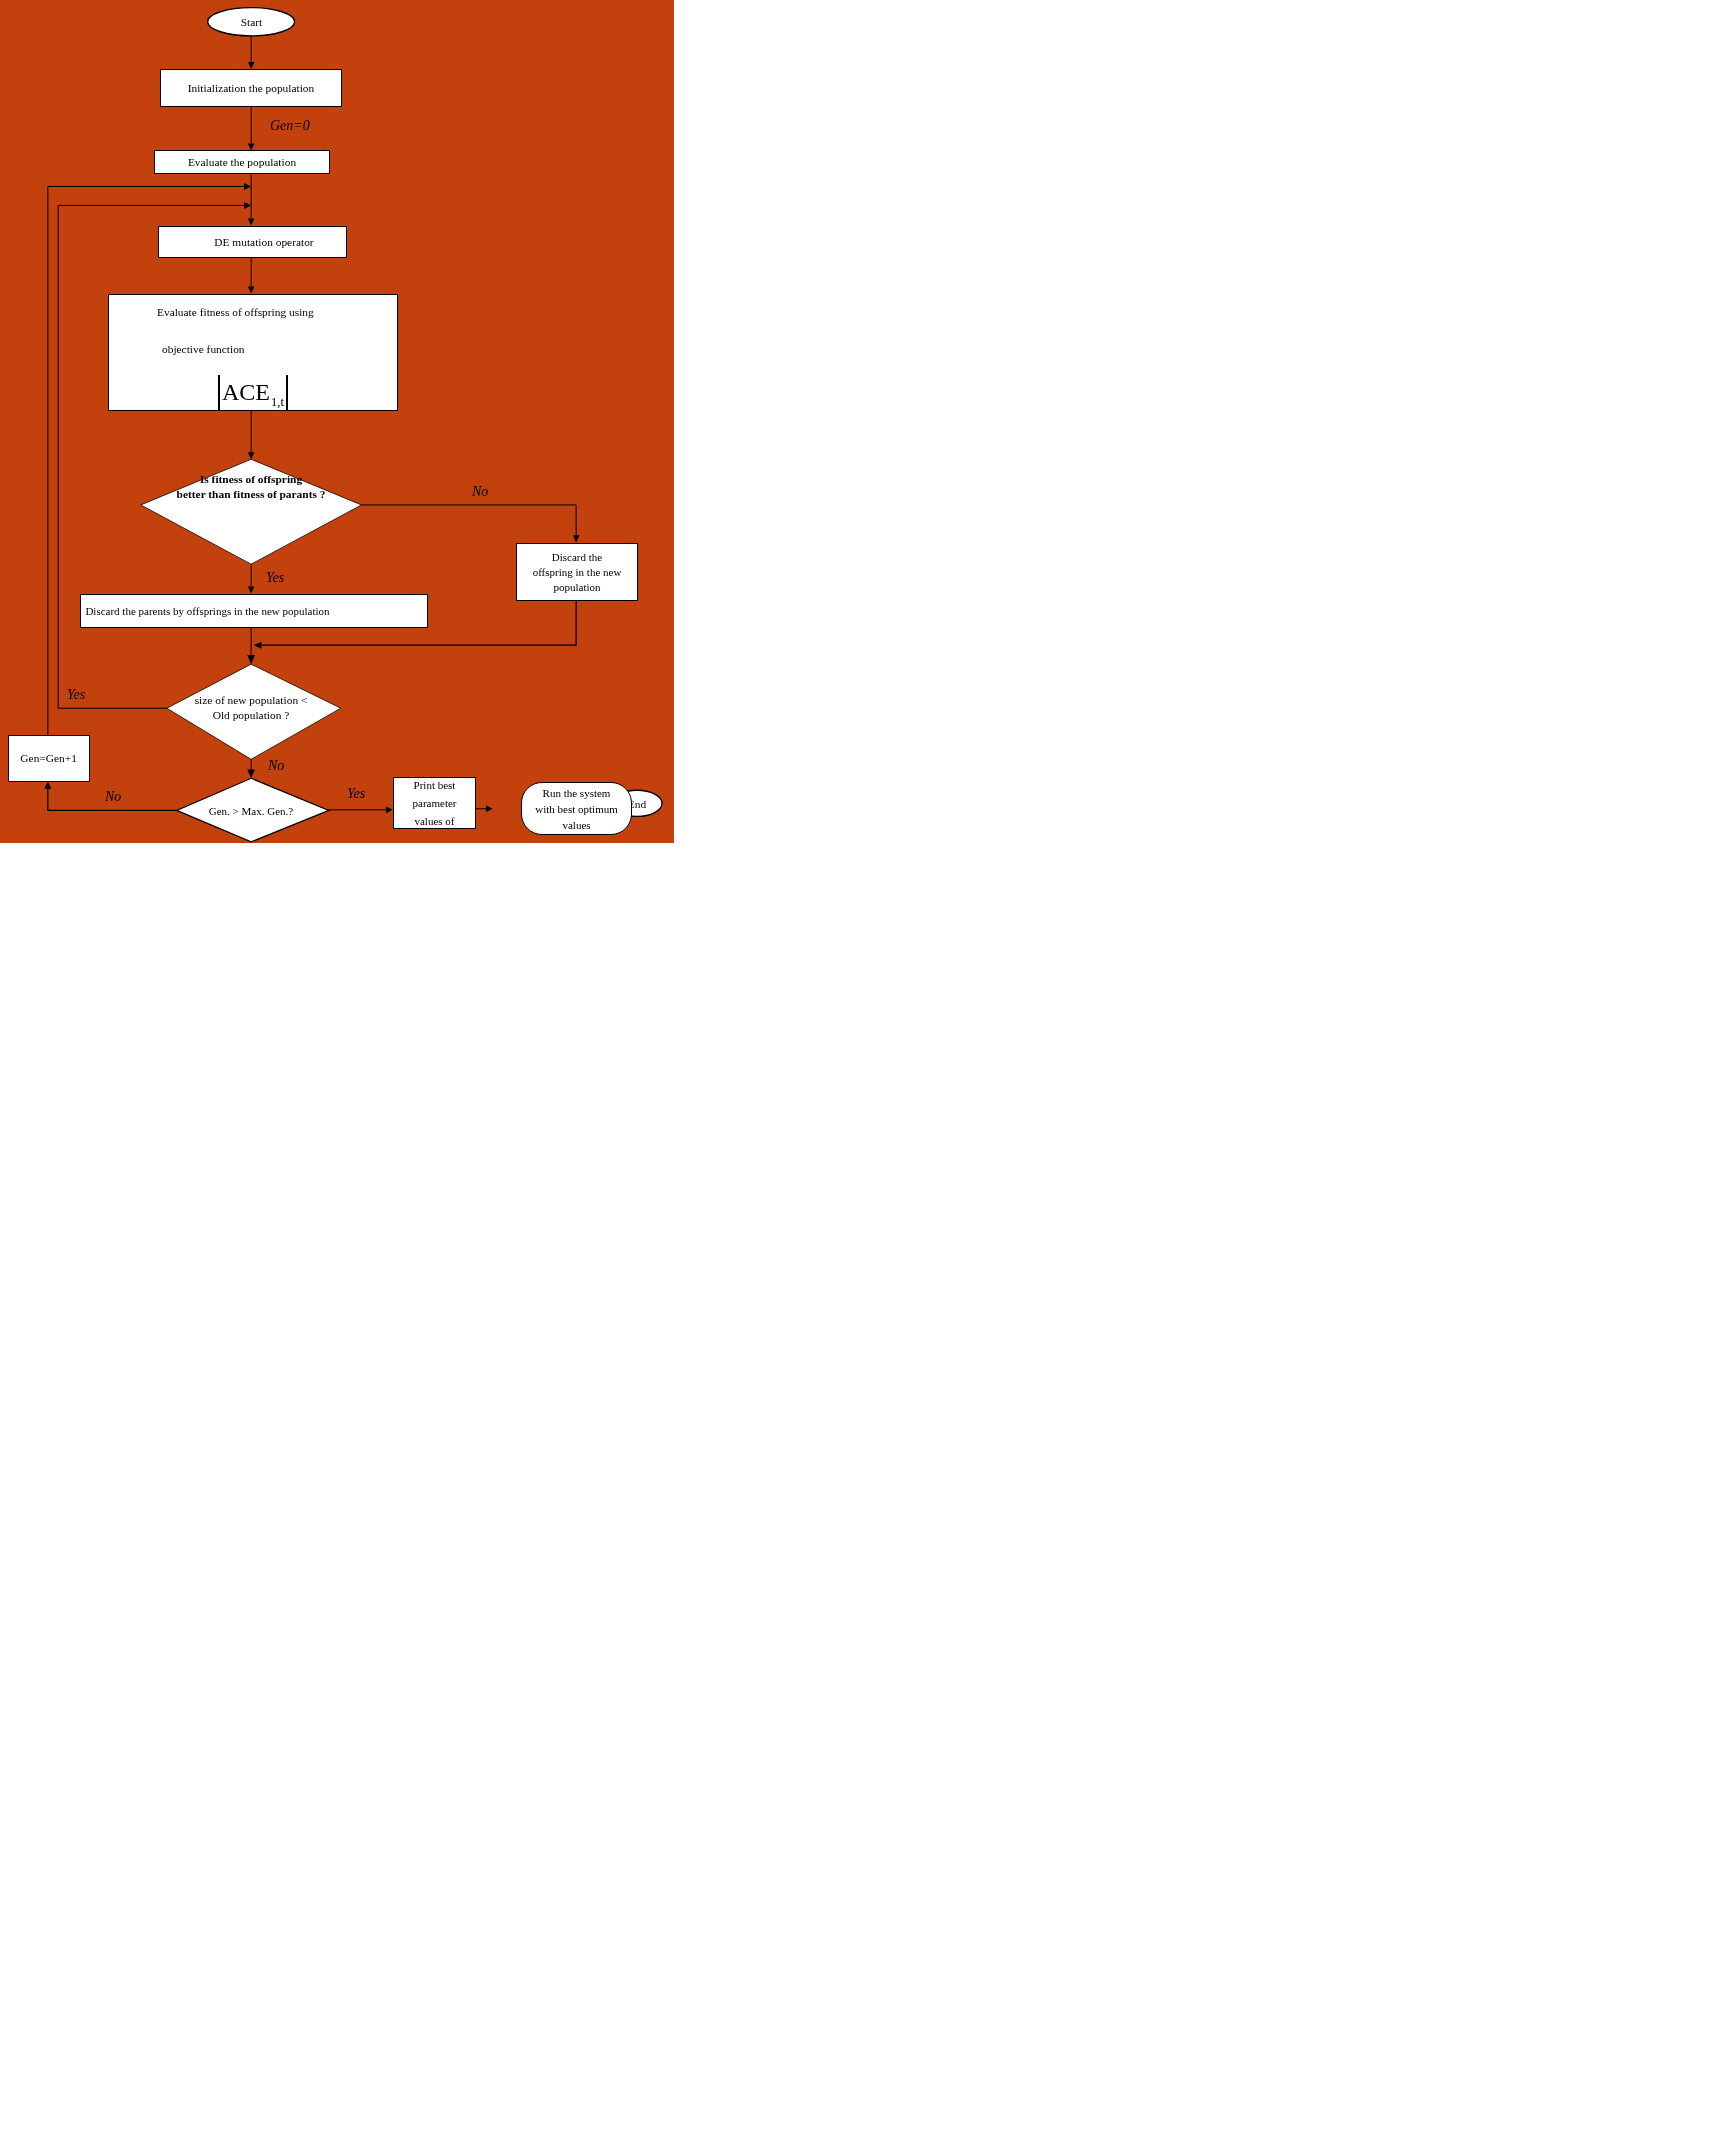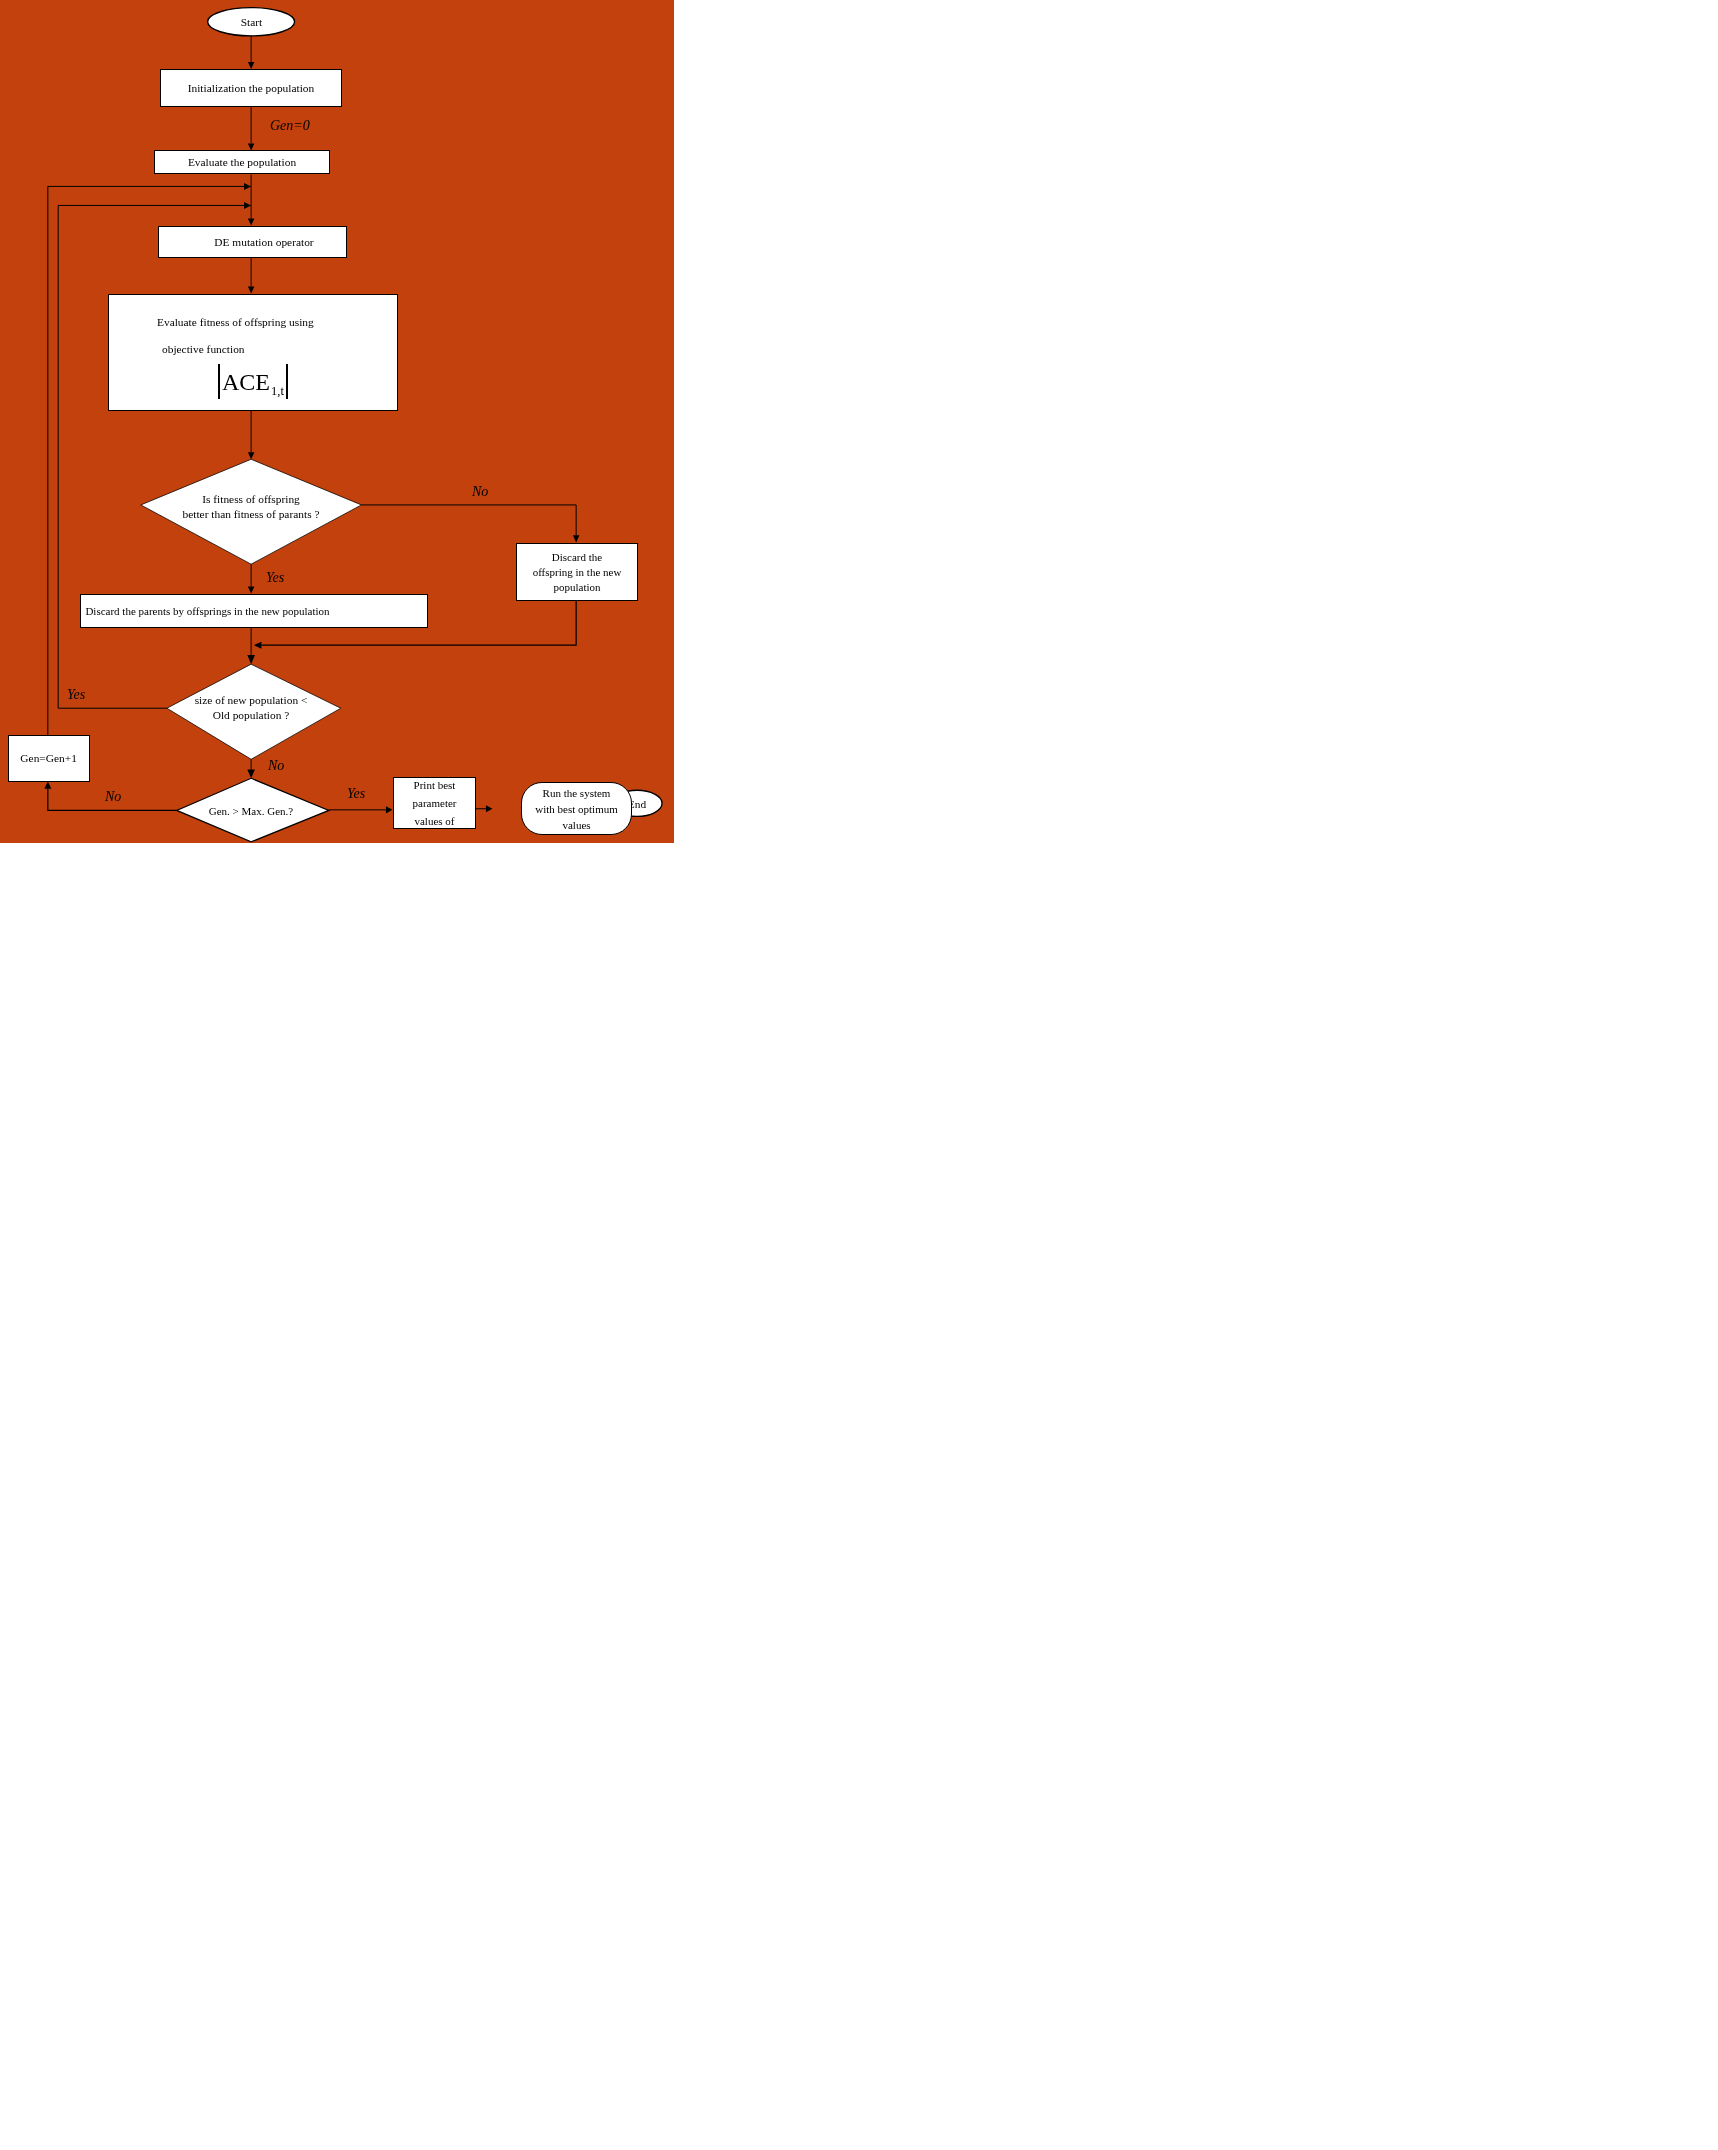--- a/index.html
+++ b/index.html
@@ -36,41 +36,41 @@
     position:absolute;
     text-align:center;
     font-size:11.4px;
     line-height:14.7px;
     white-space:nowrap;
   }
   
   #box-init{left:160px;top:69px;width:182px;height:38px;}
   #box-evaluate{left:154px;top:150px;width:176px;height:24px;}
   #box-mutation{left:158px;top:226px;width:189px;height:32px;padding-left:23px;}
-  #box-fitness{left:108px;top:294px;width:290px;height:117px;align-items:flex-start;justify-content:center;text-align:left;}
+  #box-fitness{left:108px;top:294px;width:290px;height:117px;align-items:flex-start;justify-content:space-between;text-align:left;}
   #box-fitness .fline1{margin:9.8px 0 0 48px;}
   #box-fitness .fline2{margin:12px 0 0 53px;}
   .formula{
     width:100%;
     margin-top:7.6px;
     display:flex;
     align-items:center;
     justify-content:center;
   }
   .formula .vbar{display:inline-block;width:1.6px;height:35px;background:#000;}
   .formula .fmain{font-size:24px;line-height:24px;padding:0 1.1px 0 2.2px;}
   .formula .fsub{font-size:12.5px;position:relative;top:9.8px;padding-right:2.2px;}
   #box-discard{left:516px;top:543px;width:122px;height:58px;border-width:1.1px;font-size:11px;line-height:15px;}
   #box-replace{left:80px;top:594px;width:348px;height:34px;justify-content:center;align-items:flex-start;text-align:left;padding-left:4.4px;font-size:11px;}
   #box-gen{left:7.6px;top:735px;width:82px;height:47px;}
   #box-print{left:393px;top:777px;width:83px;height:52px;font-size:11px;line-height:18px;}
   #box-run{left:521px;top:782px;width:111px;height:53px;font-size:11px;line-height:16px;border-radius:21px;}
   
   #t-start{left:208px;top:15px;width:87px;}
-  #t-d1{left:142px;top:492px;width:218px;}
+  #t-d1{left:142px;top:472px;width:218px;font-weight:bold;}
   #t-d2{left:142px;top:693px;width:218px;}
   #t-d3{left:175px;top:804px;width:152px;font-size:11px;}
   #t-end{left:612px;top:797px;width:50px;}
   
   #lbl-gen0{left:270px;top:119px;}
   #lbl-d1-no{left:472px;top:485px;}
   #lbl-d1-yes{left:266px;top:571px;}
   #lbl-d2-yes{left:67px;top:688px;}
   #lbl-d2-no{left:268px;top:759px;}
   #lbl-d3-no{left:105px;top:790px;}

